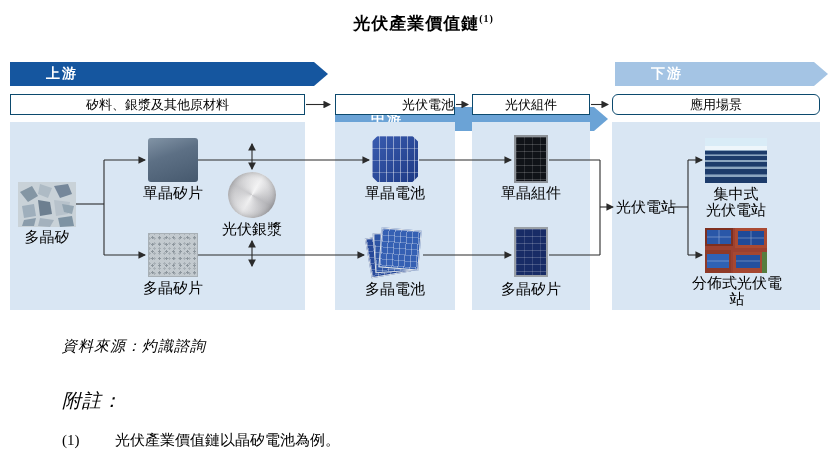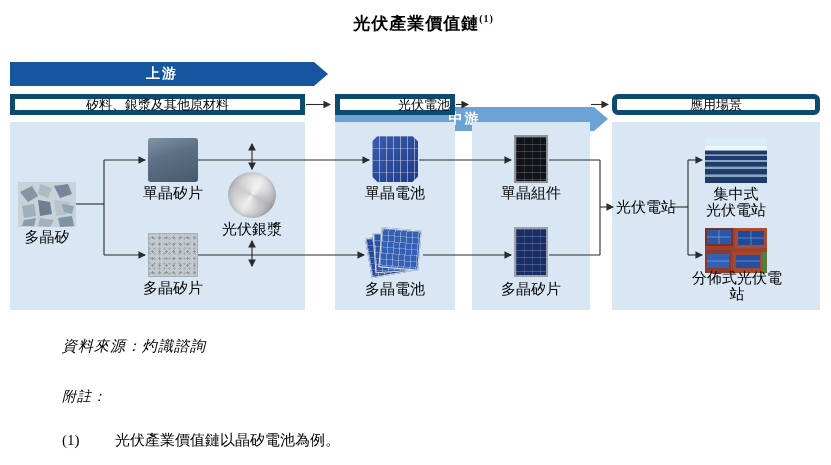--- a/index.html
+++ b/index.html
@@ -7,30 +7,30 @@
   body { font-family:"Liberation Serif","DejaVu Serif",serif; color:#000; }
   .page { position:relative; width:831px; height:465px; background:#fff; overflow:hidden; }
 
   
   .title { position:absolute; top:12px; left:0; width:100%; text-align:center;
            font-weight:bold; font-size:17px; letter-spacing:1px;padding-left:16px; }
   .title sup { font-size:10px; font-weight:bold; }
 
   
   .banner { position:absolute; top:62px; height:24px; color:#fff; font-weight:bold;
-            font-size:14px; display:flex; align-items:center; justify-content:center;
+            font-size:14px; display:flex; align-items:center; justify-content:flex-start;
             padding-right:14px; letter-spacing:2px;
-            clip-path:polygon(0 0, calc(100% - 14px) 0, 100% 50%, calc(100% - 14px) 100%, 0 100%); }
+            clip-path:polygon(0 0, calc(100% - 14px) 0, 100% 50%, calc(100% - 14px) 100%, 0 100%);padding-left:36px; }
   #banner-up   { left:10px;  width:318px; background:#15569f; }
   #banner-mid  { left:335px; width:273px; background:#6ba3d6;margin-top:45px; }
   #banner-down { left:615px; width:213px; background:#a4c4e4; }
 
   
   .stage-box { position:absolute; top:94px; height:21px; background:#fff;
-               border:5px solid #0c4a6e; display:flex; align-items:center;
+               border:1px solid #0c4a6e; display:flex; align-items:center;
                justify-content:center; font-size:13px; }
   #stage-1 { left:10px;  width:295px; }
   #stage-2 { left:335px; width:120px;justify-content:flex-end; }
   #stage-3 { left:472px; width:118px; }
   #stage-4 { left:612px; width:208px;border-radius:6px; }
 
   
   .panel { position:absolute; top:122px; height:188px; background:#d9e6f3; }
   #panel-1 { left:10px;  width:295px; }
   #panel-2 { left:335px; width:120px; }
@@ -46,21 +46,21 @@
   #lbl-polysilicon  { left:9px;   top:229px; width:76px; }
   #lbl-mono-wafer   { left:138px; top:185px; width:70px; }
   #lbl-poly-wafer   { left:138px; top:280px; width:70px; }
   #lbl-silver-paste { left:217px; top:221px; width:70px; }
   #lbl-mono-cell    { left:360px; top:185px; width:70px; }
   #lbl-poly-cell    { left:360px; top:281px; width:70px;text-align:center; }
   #lbl-mono-module  { left:496px; top:185px; width:70px; }
   #lbl-poly-module  { left:496px; top:281px; width:70px; }
   #lbl-pv-station   { left:616px; top:199px; width:56px; white-space:nowrap; }
   #lbl-centralized  { left:700px; top:186px; width:72px; }
-  #lbl-distributed  { left:690px; top:270px; width:94px; }
+  #lbl-distributed  { left:690px; top:277px; width:94px;font-family:Liberation Mono, monospace; }
 
   
   .node-img { position:absolute; }
   #img-polysilicon  { left:18px;  top:182px; width:58px; height:45px; }
   #img-mono-wafer   { left:148px; top:138px; width:50px; height:44px; border-radius:3px;
                       background:linear-gradient(160deg,#8294a6 0%,#5d7085 40%,#46596e 100%); }
   #img-poly-wafer   { left:148px; top:233px; width:50px; height:44px; border:1px solid #a8b0b6;
                       background-color:#c3cacf;
                       background-image:radial-gradient(circle,#8e979e 1px,transparent 1.3px),
                                        radial-gradient(circle,#a8b0b6 1px,transparent 1.3px);
@@ -90,45 +90,51 @@
                                        repeating-linear-gradient(to right, rgba(255,255,255,.12) 0 1px, transparent 1px 8px); }
   #img-poly-module  { left:514px; top:227px; width:34px; height:50px; border:2px solid #9aa0a6;
                       background-color:#182c66;
                       background-image:repeating-linear-gradient(to bottom, rgba(255,255,255,.2) 0 1px, transparent 1px 7px),
                                        repeating-linear-gradient(to right, rgba(255,255,255,.14) 0 1px, transparent 1px 8px); }
   #img-centralized  { left:705px; top:138px; width:62px; height:45px; }
   #img-distributed  { left:705px; top:228px; width:62px; height:45px; }
 
   
   .src           { position:absolute; left:62px; top:337px; font-style:italic; font-size:15px; letter-spacing:1px; }
-  .notes-heading { position:absolute; left:62px; top:388px; font-style:italic; font-size:14px; letter-spacing:1px; }
+  .notes-heading { position:absolute; left:62px; top:388px; font-style:italic; font-size:19px; letter-spacing:1px; }
   .note1         { position:absolute; left:62px; top:431px; font-size:15px; }
   .note1 .idx    { display:inline-block; width:53px; }
 </style>
 </head>
 <body>
 
 <div class="page">
 
   <div class="title">
     <span>光伏產業價值鏈</span><sup>(1)</sup>
   </div>
 
   <div class="banner" id="banner-up">
     <span>上游</span>
   </div>
   <div class="banner" id="banner-mid">
     <span>中游</span>
   </div>
+  <div class="banner" id="banner-down">
+    <span>下游</span>
+  </div>
 
   <div class="stage-box" id="stage-1">
     <span>矽料、銀漿及其他原材料</span>
   </div>
   <div class="stage-box" id="stage-2">
     <span>光伏電池</span>
+  </div>
+  <div class="stage-box" id="stage-3">
+    <span>光伏組件</span>
   </div>
   <div class="stage-box" id="stage-4">
     <span>應用場景</span>
   </div>
 
   <div class="panel" id="panel-1"></div>
   <div class="panel" id="panel-2"></div>
   <div class="panel" id="panel-3"></div>
   <div class="panel" id="panel-4"></div>
 

